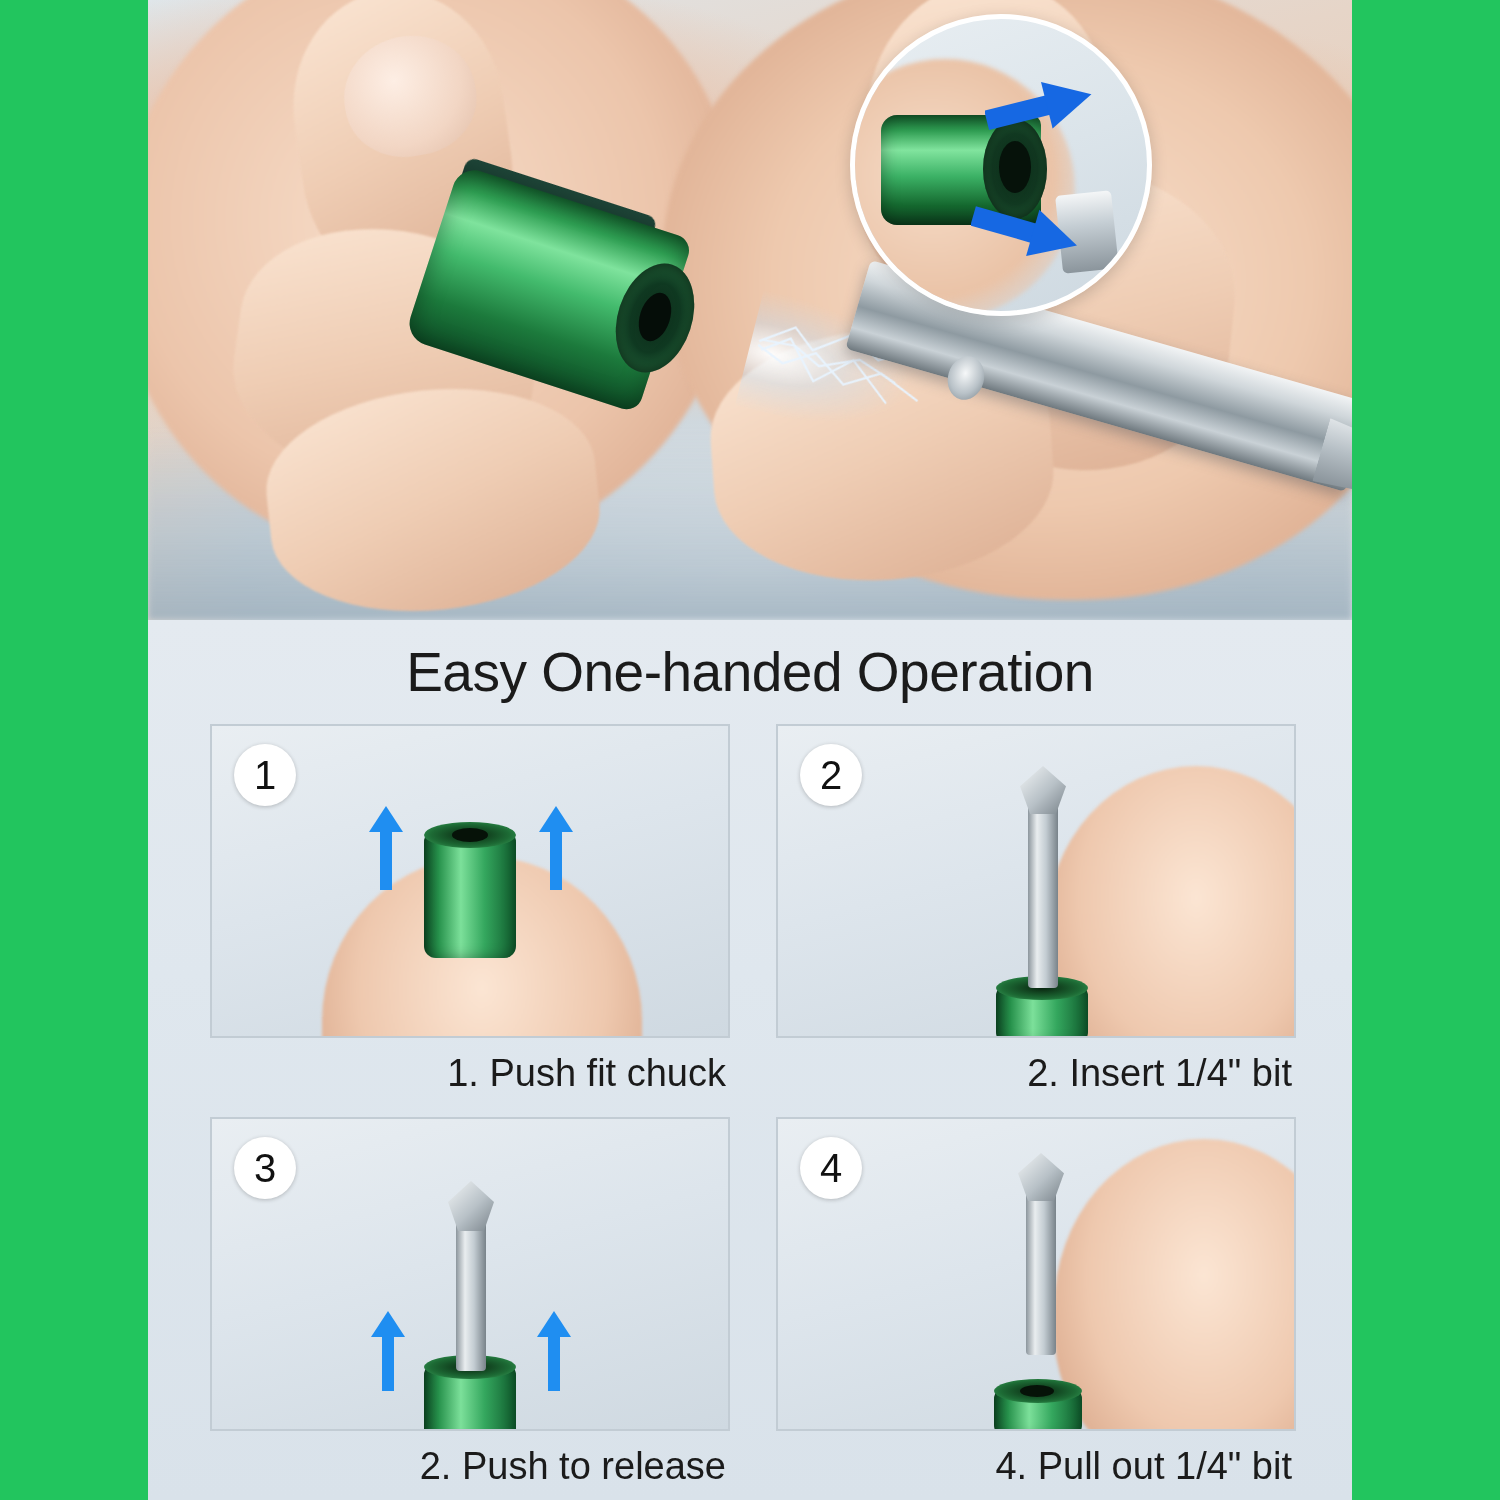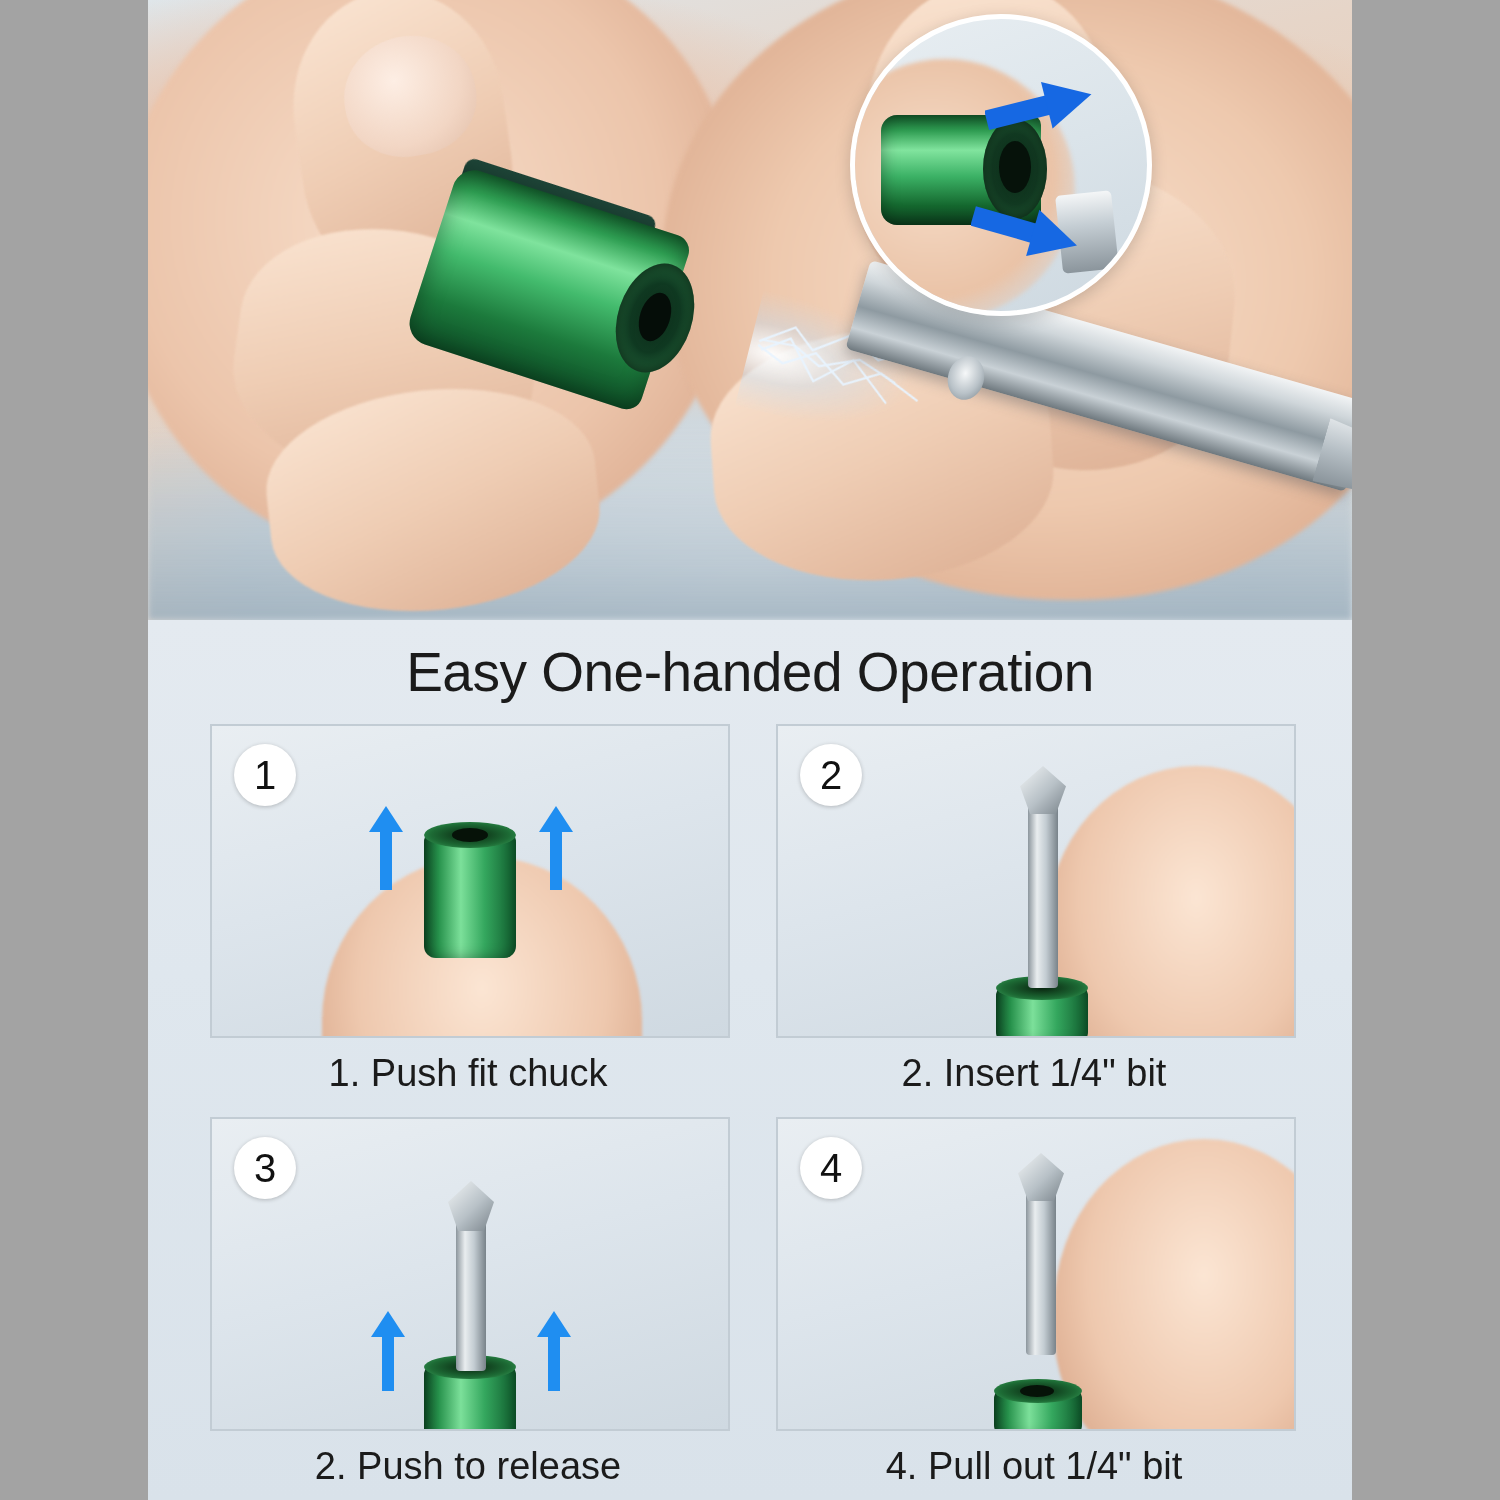--- a/index.html
+++ b/index.html
@@ -10,21 +10,21 @@
   body {
     width: 1500px;
     height: 1500px;
     font-family: "Liberation Sans", sans-serif;
     overflow: hidden;
   }
   #page {
     position: relative;
     width: 1500px;
     height: 1500px;
-    background: #a3a3a3;
+    background: #22c55e;
   }
 
   
   .hero {
     position: absolute;
     left: 148px;
     top: 0px;
     width: 1204px;
     height: 620px;
     overflow: hidden;
@@ -262,21 +262,21 @@
     background: #ffffff;
     color: #111;
     font-size: 40px;
     display: flex;
     align-items: center;
     justify-content: center;
     box-shadow: 0 1px 4px rgba(0,0,0,0.22);
   }
   .caption {
     margin-top: 14px;
-    text-align: center;
+    text-align: right;
     font-size: 38px;
     color: #1b1b1b;
   }
 
   
   .sp-hand {
     position: absolute;
     left: 120px; bottom: -120px;
     width: 300px; height: 290px;
     background: radial-gradient(ellipse at 50% 40%, #fbe5d3 0%, #eec8ae 55%, #dcac8f 82%, rgba(220,172,143,0) 100%);

